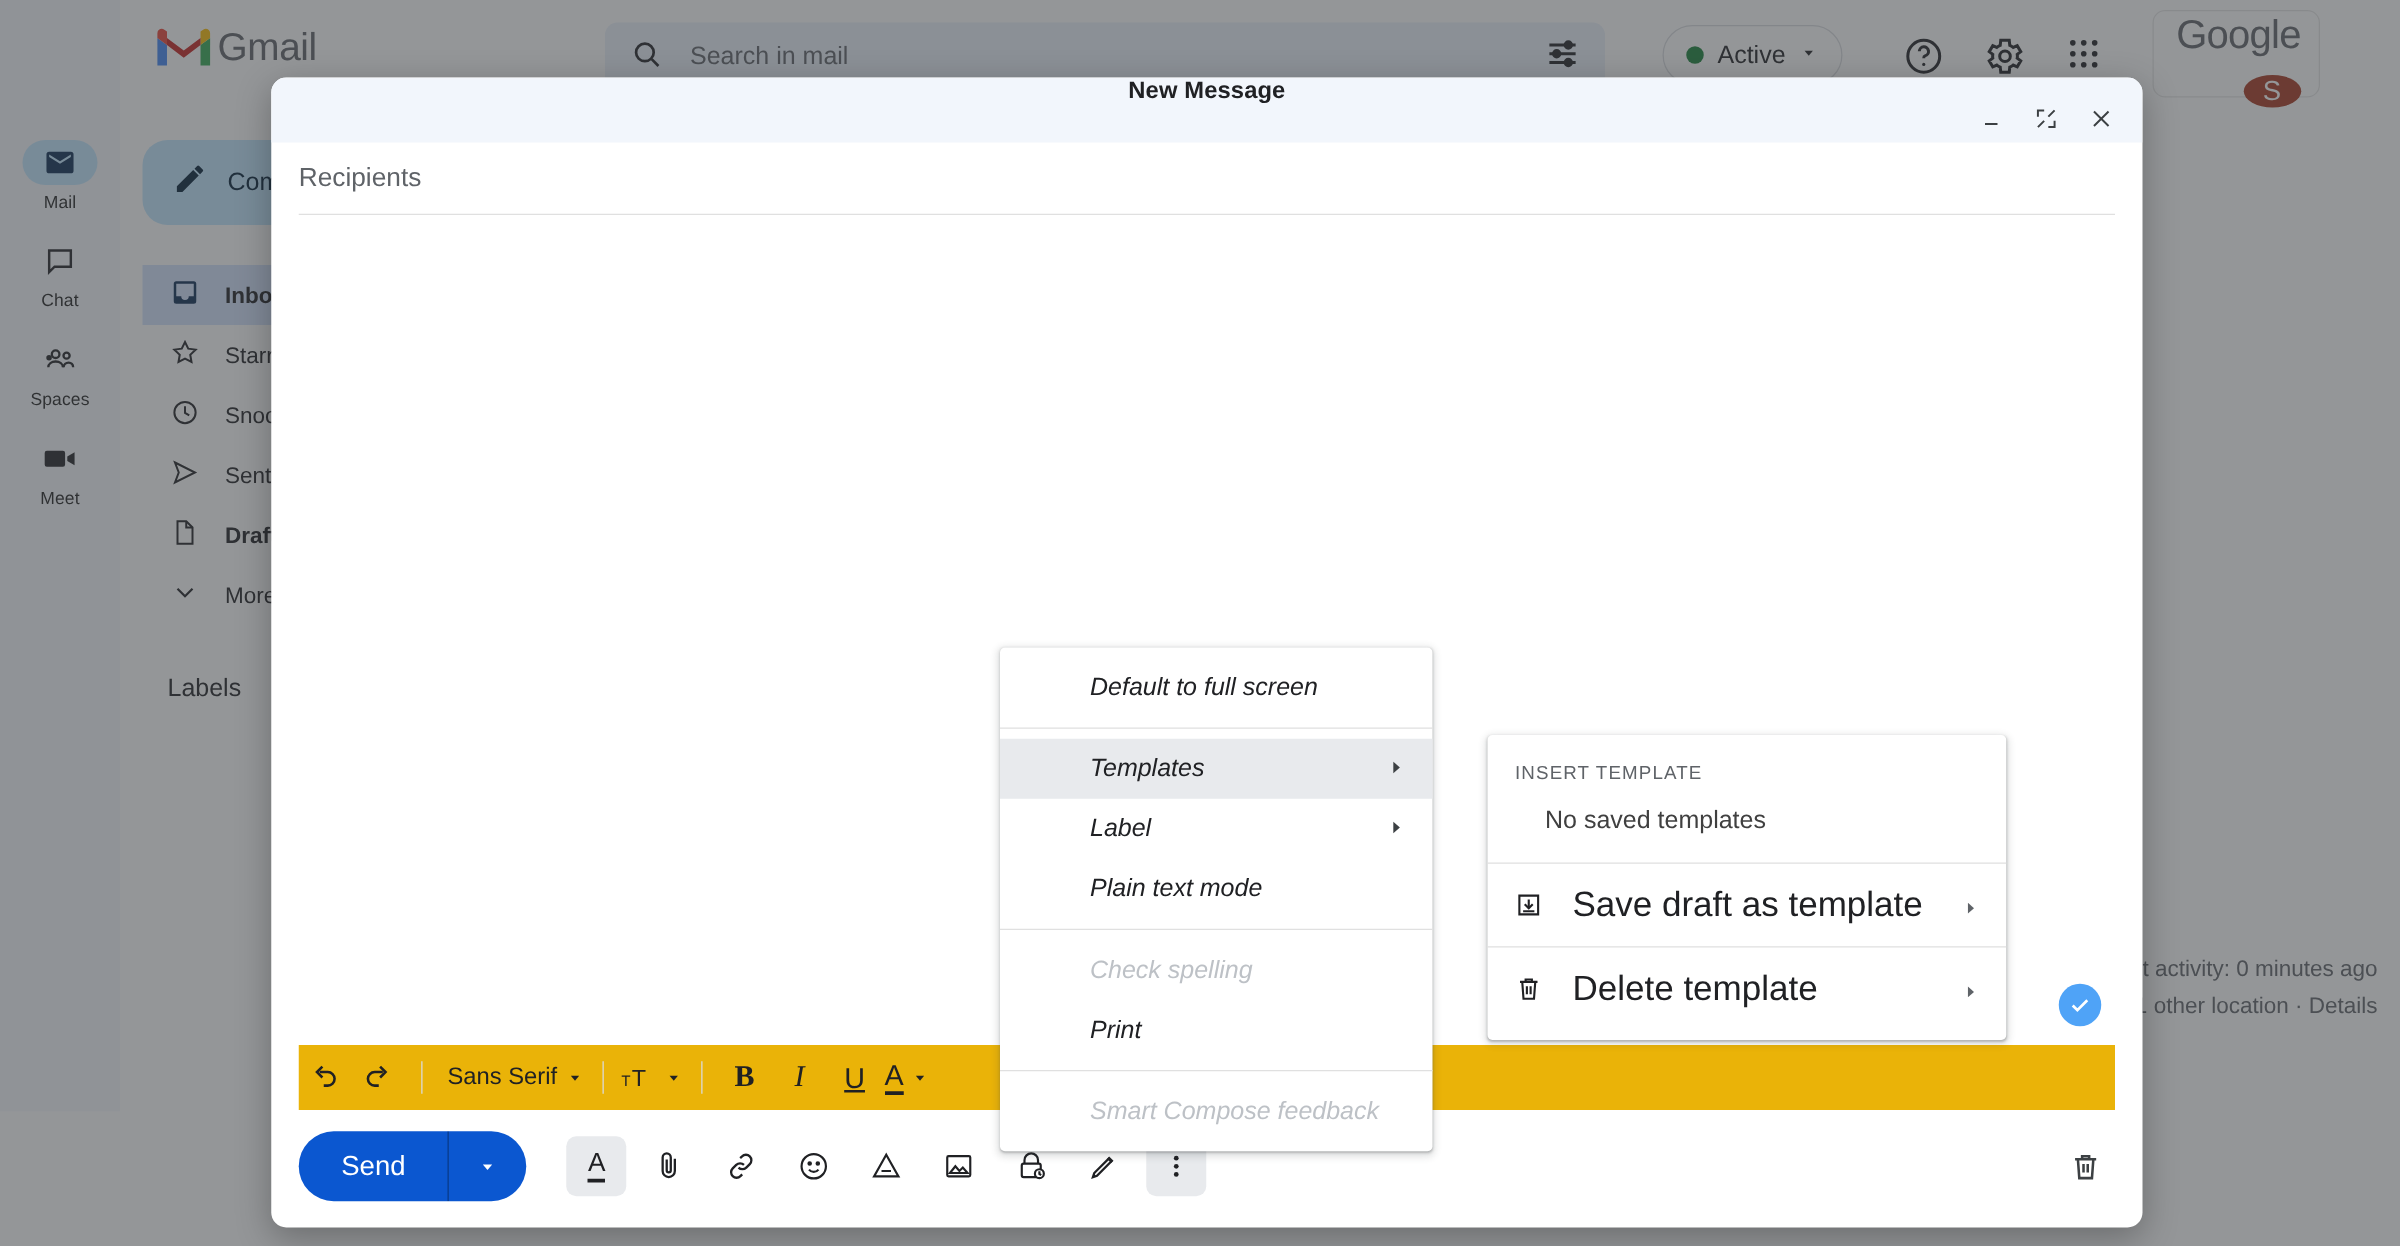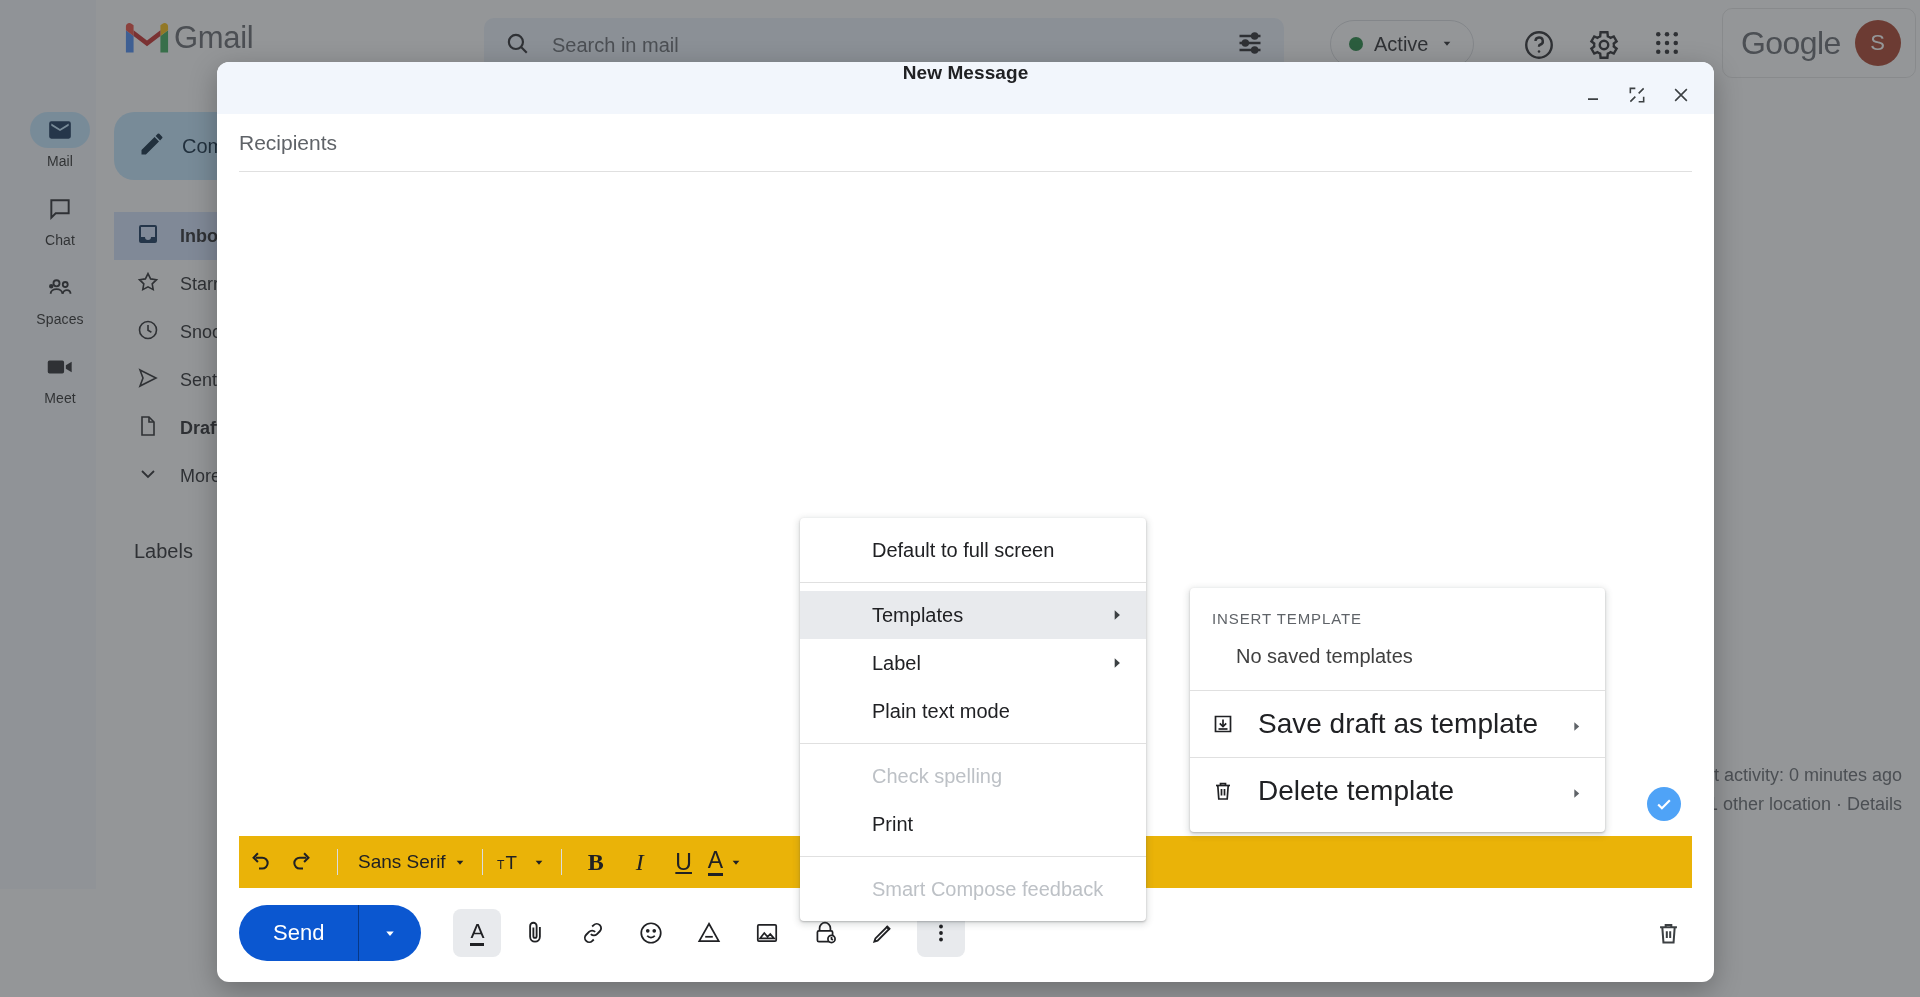--- a/index.html
+++ b/index.html
@@ -18,21 +18,21 @@
   #dim-overlay {
     position: absolute; inset: 0;
     background: rgba(60,64,67,0.55);
     z-index: 50;
   }
 
   
   .rail {
     position: absolute; left: 0; top: 0; width: 96px; height: 889px;
     background: #f6f8fc;
-    display: flex; flex-direction: column; align-items: flex-end;
+    display: flex; flex-direction: column; align-items: center;
     padding-top: 112px;
   }
   .rail-item { width: 72px; margin-bottom: 22px; display: flex; flex-direction: column; align-items: center; cursor: pointer; }
   .rail-pill {
     width: 60px; height: 36px; border-radius: 18px;
     display: flex; align-items: center; justify-content: center;
   }
   .rail-pill.active { background: #c2e7ff; }
   .rail-label { font-size: 14px; color: #1f1f1f; margin-top: 5px; letter-spacing: .1px; }
 
@@ -57,21 +57,21 @@
     height: 48px; border: 1px solid #dadce0; border-radius: 24px;
     display: flex; align-items: center; gap: 11px; padding: 0 18px;
     font-size: 20px; color: #202124;
   }
   .dot-green { width: 14px; height: 14px; border-radius: 50%; background: #188038; }
 
   .hdr-icon { position: absolute; top: 28px; cursor: pointer; }
   .google-chip {
     position: absolute; left: 1722px; top: 8px;
     height: 70px; border: 1px solid rgba(0,0,0,.10); border-left: 1px solid rgba(0,0,0,.10);
-    border-radius: 10px; display: flex; align-items: center; gap: 14px; padding: 0 14px 0 18px;
+    border-radius: 10px; display: flex; align-items: flex-end; gap: 14px; padding: 0 14px 0 18px; flex-direction: column;
   }
   .google-word { font-size: 32px; color: #5f6368; letter-spacing: -.6px; }
   .avatar {
     width: 46px; height: 46px; border-radius: 50%;
     background: #a6371f; color: #fff; font-size: 22px;
     display: flex; align-items: center; justify-content: center;
   }
 
   
   .compose-btn {
@@ -149,21 +149,21 @@
   }
   .tbtn.active-bg { background: #e8eaed; border-radius: 8px; }
   .tbtn.more-active { background: #e8eaed; border-radius: 8px; }
   .trash-btn { margin-left: auto; }
 
   
   .ctx-menu {
     position: absolute; left: 800px; top: 518px; width: 346px;
     background: #fff; border-radius: 4px;
     box-shadow: 0 2px 6px 2px rgba(60,64,67,.15), 0 1px 2px rgba(60,64,67,.3);
-    z-index: 300; padding: 8px 0;
+    z-index: 300; padding: 8px 0; font-style: italic;
   }
   .ctx-item {
     height: 48px; display: flex; align-items: center;
     padding: 0 22px 0 72px; font-size: 20px; color: #202124; cursor: pointer;
     position: relative;
   }
   .ctx-item.hl { background: #e8eaed; }
   .ctx-item.disabled { color: #bdc1c6; cursor: default; }
   .ctx-arrow { margin-left: auto; color: #3c4043; }
   .ctx-sep { height: 1px; background: #e0e0e0; margin: 8px 0; }

